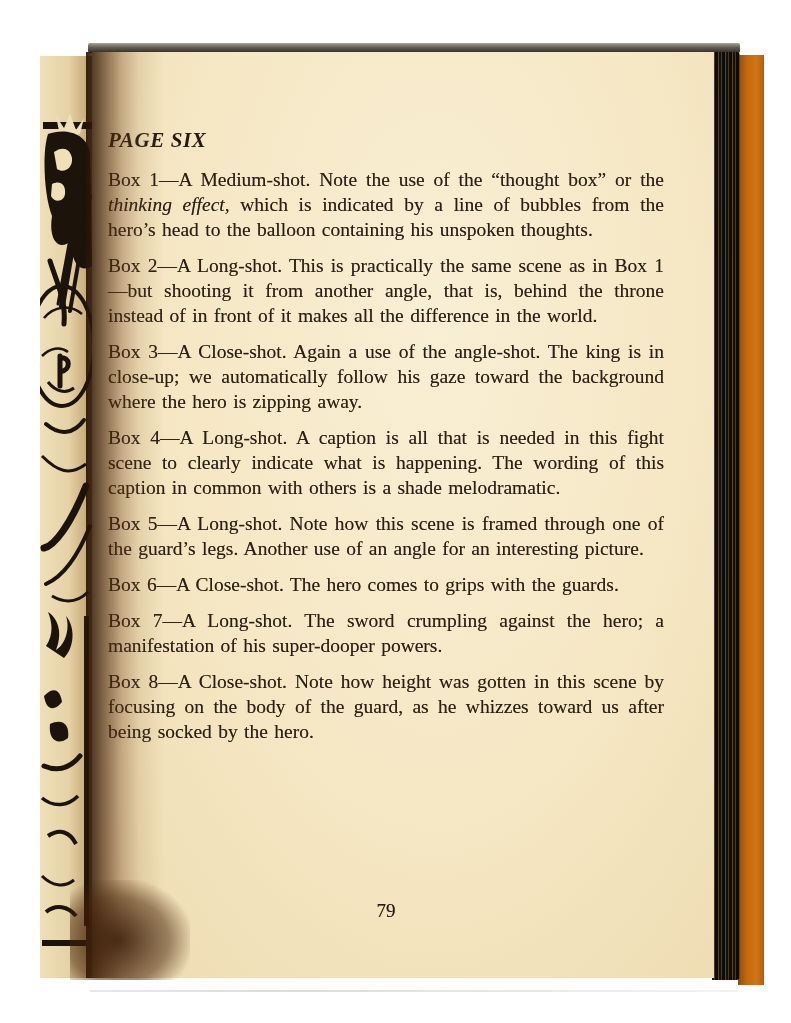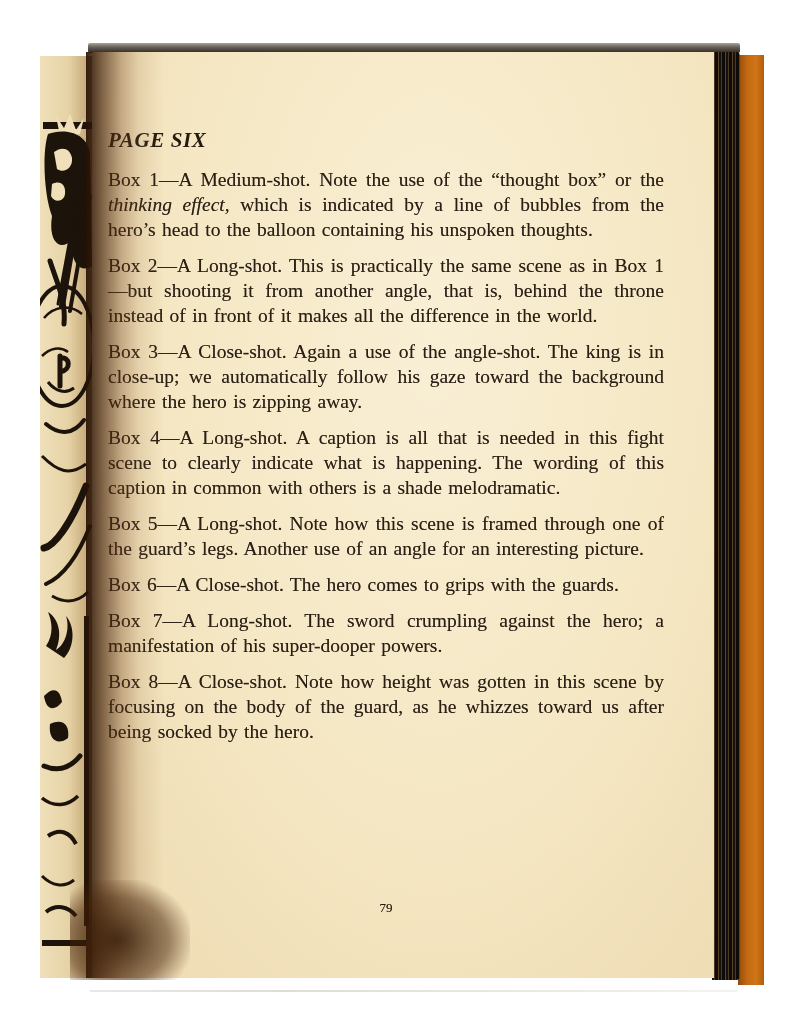--- a/index.html
+++ b/index.html
@@ -75,21 +75,21 @@
     letter-spacing:0.6px; margin-bottom:14px; color:#241a10;
   }
   .text-block p {
     font-size:19.5px; line-height:25px; text-align:justify;
     word-spacing:1.5px; margin-bottom:11px;
     text-shadow:0 0 0.5px rgba(42,31,21,0.55);
   }
   .italic { font-style:italic; }
   .page-number {
     position:absolute; left:108px; top:900px; width:556px;
-    text-align:center; font-size:13px; color:#241a10; z-index:3;
+    text-align:center; font-size:19px; color:#241a10; z-index:3;
     text-shadow:0 0 0.5px rgba(42,31,21,0.5);
   }
 </style>
 </head>
 <body>
 
 <div class="canvas">
 
   <div class="top-edge"></div>
   <div class="orange-cover"></div>

